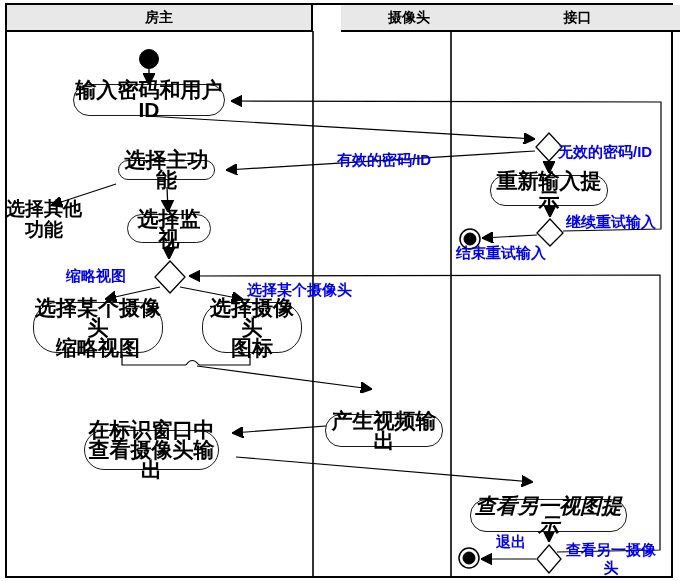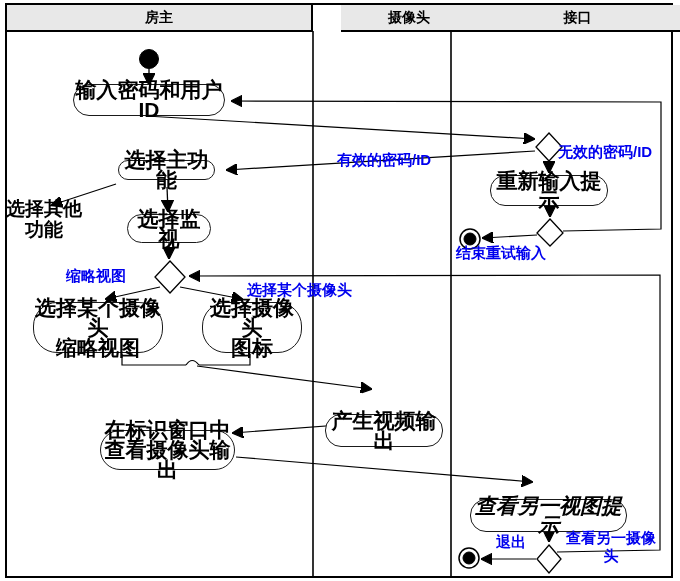--- a/index.html
+++ b/index.html
@@ -85,30 +85,31 @@
   </svg>
 
   <div class="node" style="left:73px; top:84px; width:152px; height:32px; border-radius:16px;">输入密码和用户ID</div>
   <div class="node" style="left:118px; top:160px; width:97px; height:20px; border-radius:14px;">选择主功能</div>
   <div class="node" style="left:127px; top:214px; width:84px; height:29px; border-radius:15px;">选择监视</div>
   <div class="node" style="left:33px; top:302px; width:130px; height:51px; border-radius:24px;">选择某个摄像头
 缩略视图</div>
   <div class="node" style="left:202px; top:302px; width:100px; height:51px; border-radius:24px;">选择摄像头
 图标</div>
   <div class="node" style="left:325px; top:390px; width:118px; height:33px; border-radius:16px;margin-top:24px;">产生视频输出</div>
-  <div class="node" style="left:100px; top:430px; width:135px; height:40px; border-radius:26px;">在标识窗口中
+  <div class="node" style="left:84px; top:430px; width:135px; height:40px; border-radius:26px;">在标识窗口中
 查看摄像头输出</div>
   <div class="node" style="left:470px; top:499px; width:157px; height:33px; border-radius:16px;font-style:italic;">查看另一视图提示</div>
   <div class="node" style="left:490px; top:175px; width:118px; height:31px; border-radius:15px;">重新输入提示</div>
 
   <div class="guard" style="left:337px; top:151px;">有效的密码/ID</div>
   <div class="guard" style="left:558px; top:143px;">无效的密码/ID</div>
+  <div class="guard" style="left:566px; top:213px;">继续重试输入</div>
   <div class="guard" style="left:456px; top:244px;">结束重试输入</div>
   <div class="guard" style="left:66px; top:267px;">缩略视图</div>
   <div class="guard" style="left:247px; top:281px;">选择某个摄像头</div>
   <div class="guard" style="left:496px; top:533px;">退出</div>
-  <div class="guard" style="left:560px; top:529px; width:102px;">查看另一摄像
+  <div class="guard" style="left:560px; top:541px; width:102px;">查看另一摄像
 头</div>
 
   <div class="note" style="left:5px; top:198px; width:78px;">选择其他
 功能</div>
 
 </div>
 
 </body></html>

